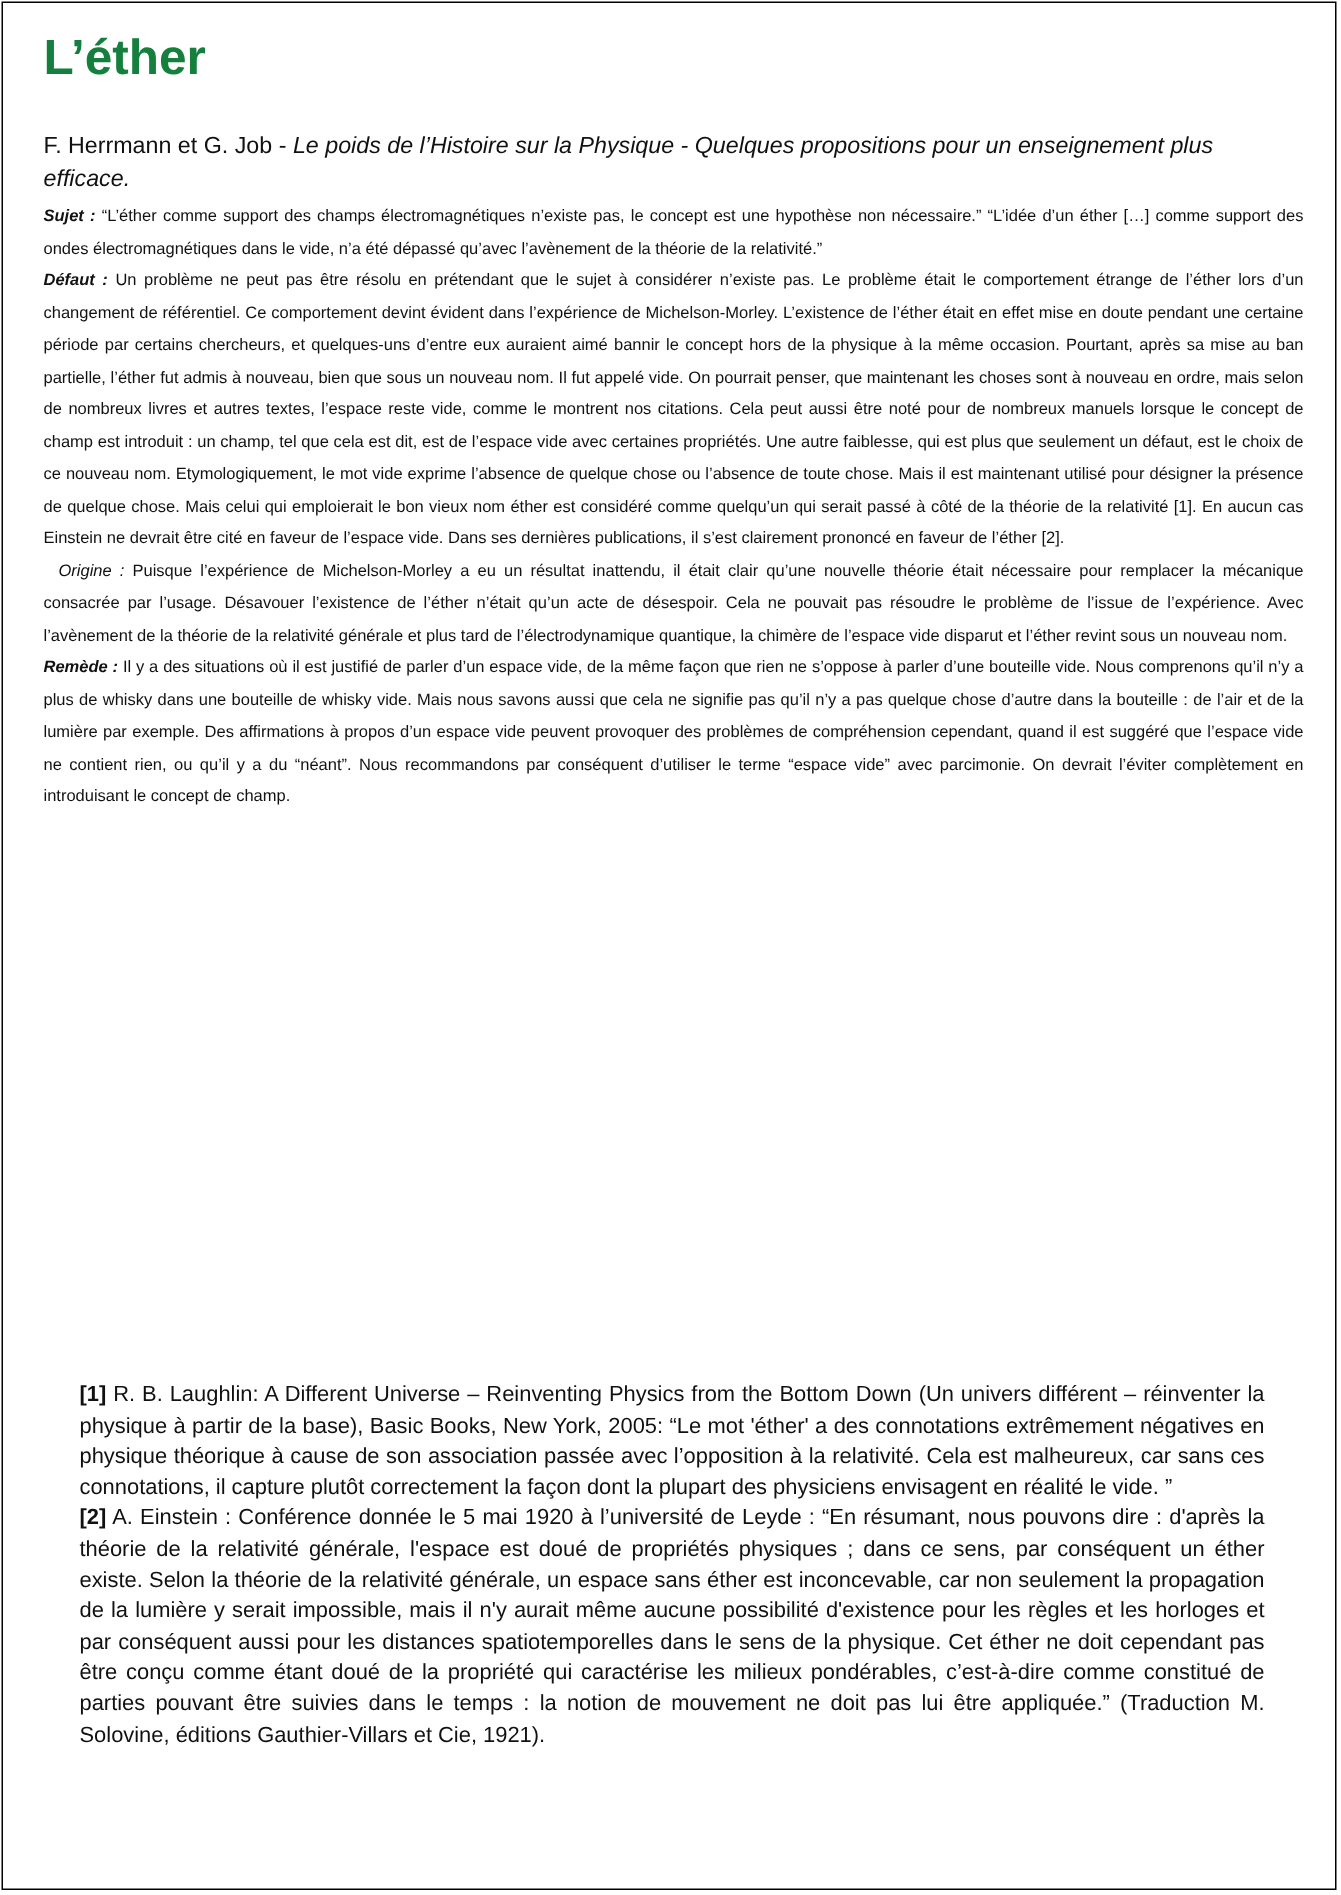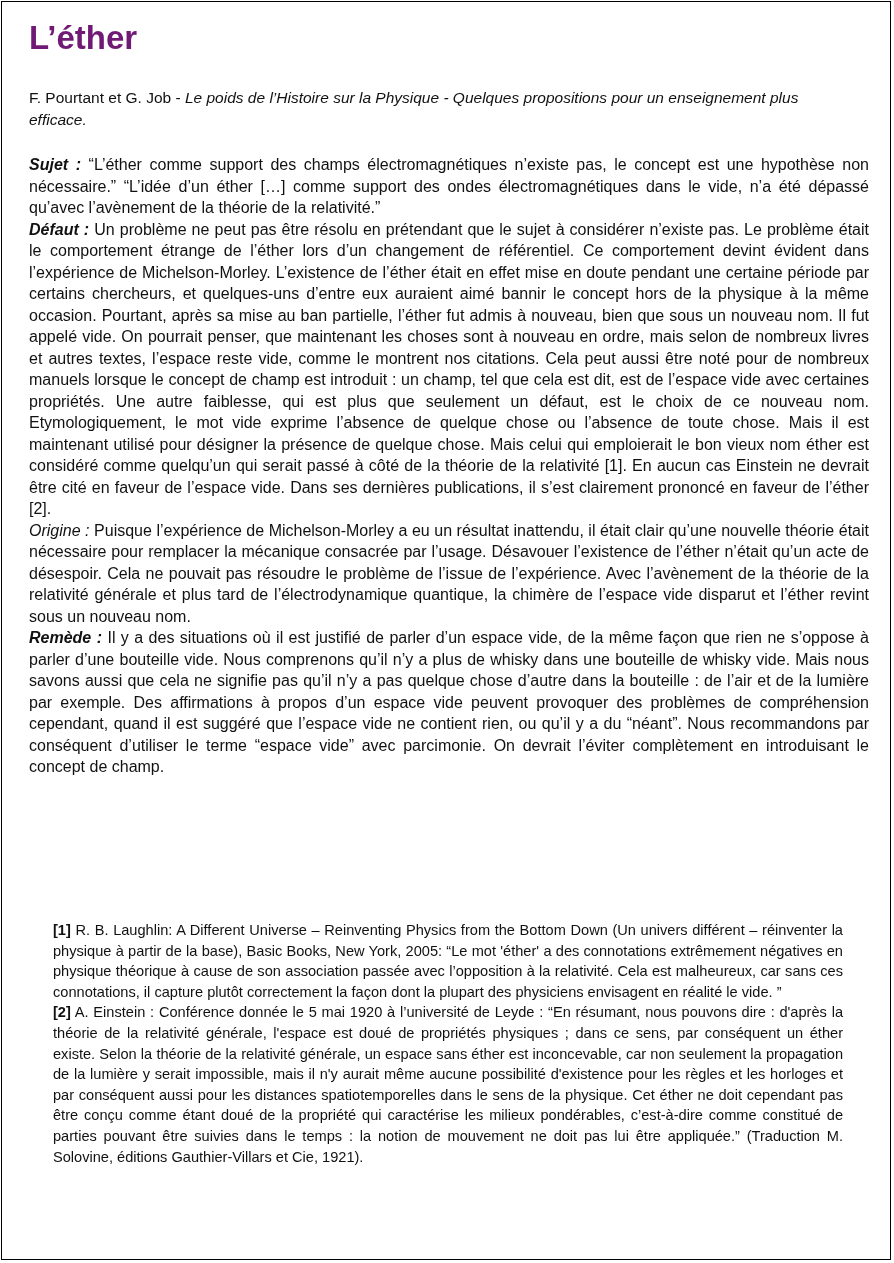--- a/index.html
+++ b/index.html
@@ -10,55 +10,55 @@
       border: 1px solid #000000;
       box-sizing: border-box;
       background: #ffffff;
       font-family: "Liberation Sans", "DejaVu Sans", sans-serif;
       color: #111111;
     }
     .title {
       position: absolute; left: 27px; top: 14px;
       margin: 0;
       font-size: 33px; font-weight: bold;
-      color: #701a75;
+      color: #15803d;
       letter-spacing: 0px;
       line-height: 44px;
     }
     .byline {
       position: absolute; left: 27px; top: 85px; width: 820px;
       margin: 0;
       font-size: 15.5px; line-height: 22px;
     }
     .byline .book { font-style: italic; }
     .body {
-      position: absolute; left: 27px; top: 152px; width: 840px;
-      font-size: 16px; line-height: 21.5px;
+      position: absolute; left: 27px; top: 132px; width: 840px;
+      font-size: 11px; line-height: 21.5px;
       text-align: justify;
     }
     .body p { margin: 0; }
     .label-bi { font-weight: bold; font-style: italic; }
-    .label-i { font-style: italic; }
+    .label-i { font-style: italic; margin-left: 10px; }
     .notes {
       position: absolute; left: 51px; top: 918px; width: 790px;
       font-size: 14.6px; line-height: 20.6px;
       text-align: justify;
     }
     .notes p { margin: 0; }
     .ref-num { font-weight: bold; }
     .ref-author { }
   </style>
 </head>
 <body>
 
 <div class="page">
 
   <h1 class="title">L’éther</h1>
 
-  <p class="byline"><span>F. Pourtant et G. Job - </span><span class="book">Le poids de l’Histoire sur la Physique - Quelques propositions pour un enseignement plus efficace.</span></p>
+  <p class="byline"><span>F. Herrmann et G. Job - </span><span class="book">Le poids de l’Histoire sur la Physique - Quelques propositions pour un enseignement plus efficace.</span></p>
 
   <div class="body">
     <p><span class="label-bi">Sujet :</span><span> “L’éther comme support des champs électromagnétiques n’existe pas, le concept est une hypothèse non nécessaire.” “L’idée d’un éther […] comme support des ondes électromagnétiques dans le vide, n’a été dépassé qu’avec l’avènement de la théorie de la relativité.”</span></p>
     <p><span class="label-bi">Défaut :</span><span> Un problème ne peut pas être résolu en prétendant que le sujet à considérer n’existe pas. Le problème était le comportement étrange de l’éther lors d’un changement de référentiel. Ce comportement devint évident dans l’expérience de Michelson-Morley. L’existence de l’éther était en effet mise en doute pendant une certaine période par certains chercheurs, et quelques-uns d’entre eux auraient aimé bannir le concept hors de la physique à la même occasion. Pourtant, après sa mise au ban partielle, l’éther fut admis à nouveau, bien que sous un nouveau nom. Il fut appelé vide. On pourrait penser, que maintenant les choses sont à nouveau en ordre, mais selon de nombreux livres et autres textes, l’espace reste vide, comme le montrent nos citations. Cela peut aussi être noté pour de nombreux manuels lorsque le concept de champ est introduit : un champ, tel que cela est dit, est de l’espace vide avec certaines propriétés. Une autre faiblesse, qui est plus que seulement un défaut, est le choix de ce nouveau nom. Etymologiquement, le mot vide exprime l’absence de quelque chose ou l’absence de toute chose. Mais il est maintenant utilisé pour désigner la présence de quelque chose. Mais celui qui emploierait le bon vieux nom éther est considéré comme quelqu’un qui serait passé à côté de la théorie de la relativité [1]. En aucun cas Einstein ne devrait être cité en faveur de l’espace vide. Dans ses dernières publications, il s’est clairement prononcé en faveur de l’éther [2].</span></p>
     <p><span class="label-i">Origine :</span><span> Puisque l’expérience de Michelson-Morley a eu un résultat inattendu, il était clair qu’une nouvelle théorie était nécessaire pour remplacer la mécanique consacrée par l’usage. Désavouer l’existence de l’éther n’était qu’un acte de désespoir. Cela ne pouvait pas résoudre le problème de l’issue de l’expérience. Avec l’avènement de la théorie de la relativité générale et plus tard de l’électrodynamique quantique, la chimère de l’espace vide disparut et l’éther revint sous un nouveau nom.</span></p>
     <p><span class="label-bi">Remède :</span><span> Il y a des situations où il est justifié de parler d’un espace vide, de la même façon que rien ne s’oppose à parler d’une bouteille vide. Nous comprenons qu’il n’y a plus de whisky dans une bouteille de whisky vide. Mais nous savons aussi que cela ne signifie pas qu’il n’y a pas quelque chose d’autre dans la bouteille : de l’air et de la lumière par exemple. Des affirmations à propos d’un espace vide peuvent provoquer des problèmes de compréhension cependant, quand il est suggéré que l’espace vide ne contient rien, ou qu’il y a du “néant”. Nous recommandons par conséquent d’utiliser le terme “espace vide” avec parcimonie. On devrait l’éviter complètement en introduisant le concept de champ.</span></p>
   </div>
 
   <div class="notes">
     <p><span class="ref-num">[1]</span><span class="ref-author"> R. B. Laughlin</span><span>: A Different Universe – Reinventing Physics from the Bottom Down (Un univers différent – réinventer la physique à partir de la base), Basic Books, New York, 2005: “Le mot 'éther' a des connotations extrêmement négatives en physique théorique à cause de son association passée avec l’opposition à la relativité. Cela est malheureux, car sans ces connotations, il capture plutôt correctement la façon dont la plupart des physiciens envisagent en réalité le vide. ”</span></p>

